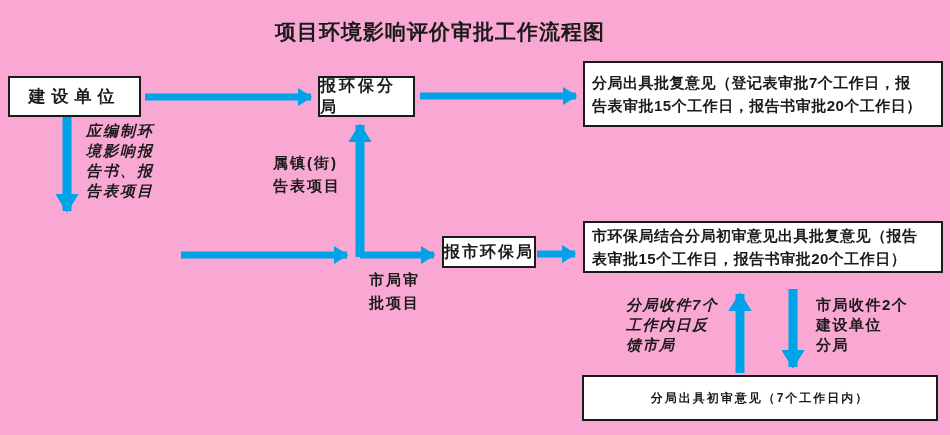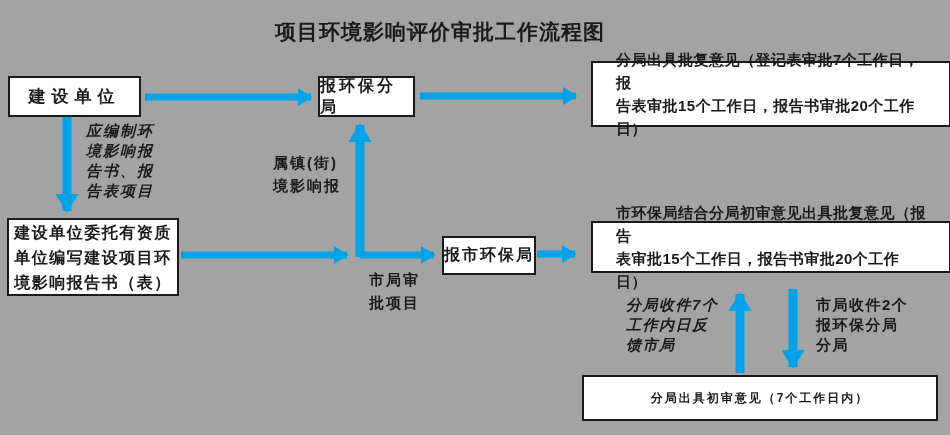--- a/index.html
+++ b/index.html
@@ -5,35 +5,35 @@
   :root{
     --arrow:#00A2E8;
     --ink:#1A1A1A;
   }
   html,body{
     margin:0;padding:0;background:#ffffff;
     width:950px;height:435px;overflow:hidden;
     font-family:"Liberation Sans","DejaVu Sans",sans-serif;
     color:var(--ink);
   }
-  .canvas{position:relative;width:950px;height:435px;background:#a3a3a3;}
+  .canvas{position:relative;width:950px;height:435px;background:#f9a8d4;}
   .title{
     position:absolute;left:0;top:18px;width:880px;
     text-align:center;font-size:21px;font-weight:bold;
     letter-spacing:1px;
   }
   .node{
     position:absolute;box-sizing:border-box;
     border:2px solid var(--ink);background:#fff;
     display:flex;align-items:center;justify-content:center;
     font-weight:bold;white-space:pre-line;
   }
   .node.big{
     justify-content:flex-start;text-align:left;
-    padding:0 23px;font-size:15px;line-height:23px;letter-spacing:0.5px;margin-left:8px;
+    padding:0 7px;font-size:15px;line-height:23px;letter-spacing:0.5px;
   }
   .lbl{
     position:absolute;font-weight:bold;white-space:pre-line;
     font-size:15px;line-height:20px;letter-spacing:2px;
   }
   svg.arrows{position:absolute;left:0;top:0;width:950px;height:435px;pointer-events:none;}
   .arrow{stroke:var(--arrow);fill:none;}
   .ah{fill:var(--arrow);}
 </style>
 </head>
@@ -60,44 +60,41 @@
 
   <div class="title">项目环境影响评价审批工作流程图</div>
 
   <div class="node" style="left:8px;top:76px;width:133px;height:41px;font-size:17px;letter-spacing:6px;">建设单位</div>
 
   <div class="node" style="left:318px;top:76px;width:97px;height:41px;font-size:16px;letter-spacing:3px;">报环保分局</div>
 
   <div class="node big" style="left:583px;top:61px;width:360px;height:66px;">分局出具批复意见（登记表审批7个工作日，报
 告表审批15个工作日，报告书审批20个工作日）</div>
 
-  <div class="node" style="left:7px;top:218px;width:172px;height:78px;font-size:16px;line-height:25px;letter-spacing:1.5px;">建设单位委托有资质
-单位编写建设项目环
-境影响报告书（表）</div>
 
-  <div class="node" style="left:442px;top:236px;width:94px;height:39px;font-size:16px;letter-spacing:2px;">报市环保局</div>
+  <div class="node" style="left:442px;top:236px;width:94px;height:32px;font-size:16px;letter-spacing:2px;">报市环保局</div>
 
   <div class="node big" style="left:583px;top:221px;width:360px;height:52px;">市环保局结合分局初审意见出具批复意见（报告
 表审批15个工作日，报告书审批20个工作日）</div>
 
   <div class="node" style="left:582px;top:375px;width:356px;height:46px;font-size:12px;letter-spacing:2px;">分局出具初审意见（7个工作日内）</div>
 
 
   <div class="lbl" style="left:86px;top:121px;font-style:italic;">应编制环
 境影响报
 告书、报
 告表项目</div>
 
   <div class="lbl" style="left:273px;top:151px;line-height:23px;">属镇(街)
-境影响报</div>
+告表项目</div>
 
   <div class="lbl" style="left:369px;top:268px;line-height:23px;text-align:right;">市局审
 批项目</div>
 
   <div class="lbl" style="left:626px;top:295px;letter-spacing:1.5px;font-style:italic;">分局收件7个
 工作内日反
 馈市局</div>
 
   <div class="lbl" style="left:816px;top:295px;letter-spacing:1.5px;">市局收件2个
-报环保分局
+建设单位
 分局</div>
 
 </div>
 
 </body></html>

